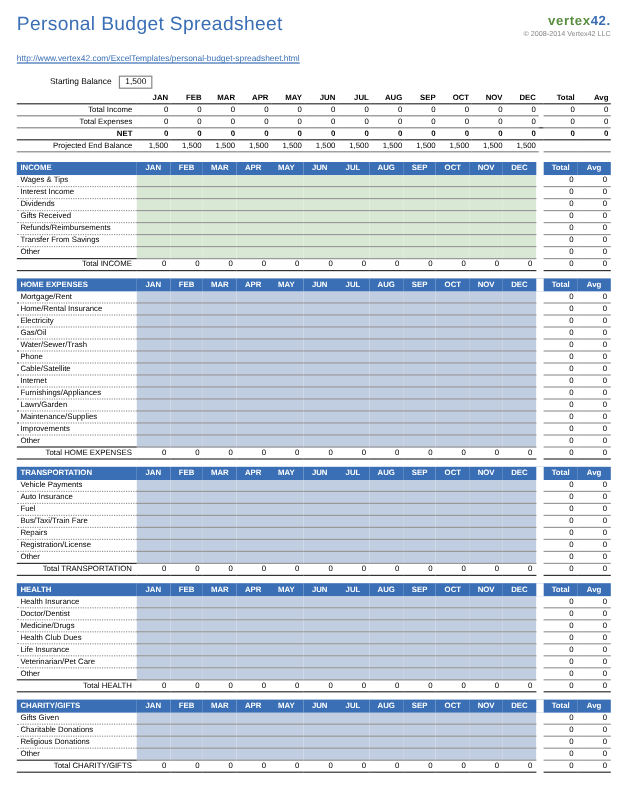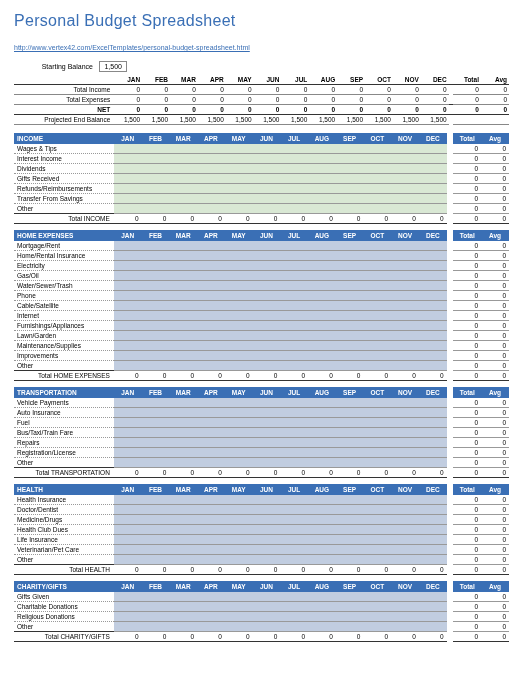--- a/index.html
+++ b/index.html
@@ -41,20 +41,24 @@
 .total-row .tv{text-align:right;width:25px}
 .total-row .brk{width:4px;border:none}
 </style>
 </head>
 <body>
 
 <div class="hdr">
   <div>
     <div class="title">Personal Budget Spreadsheet</div>
   </div>
+  <div class="logo">
+    <span class="logo-name"><span>vertex</span><span class="logo-dot">42</span><span class="logo-dot">.</span></span>
+    <div class="copyright">© 2008-2014 Vertex42 LLC</div>
+  </div>
 </div>
 <a class="url">http://www.vertex42.com/ExcelTemplates/personal-budget-spreadsheet.html</a>
 
 <div class="start-row">
   <div class="start-label">Starting Balance</div>
   <div class="start-val">1,500</div>
 </div>
 
 <table class="summary">
   <tbody>

